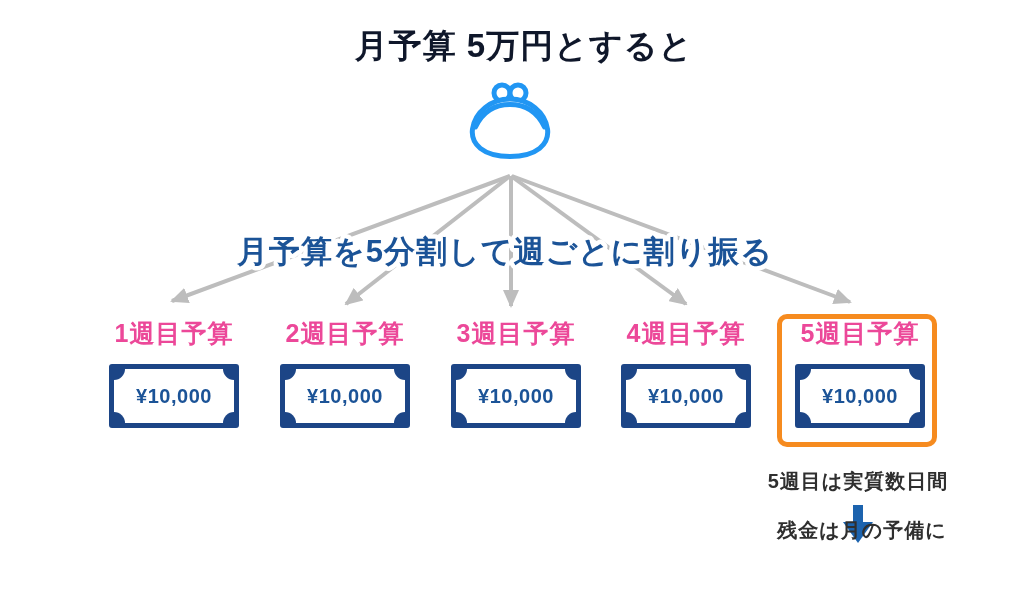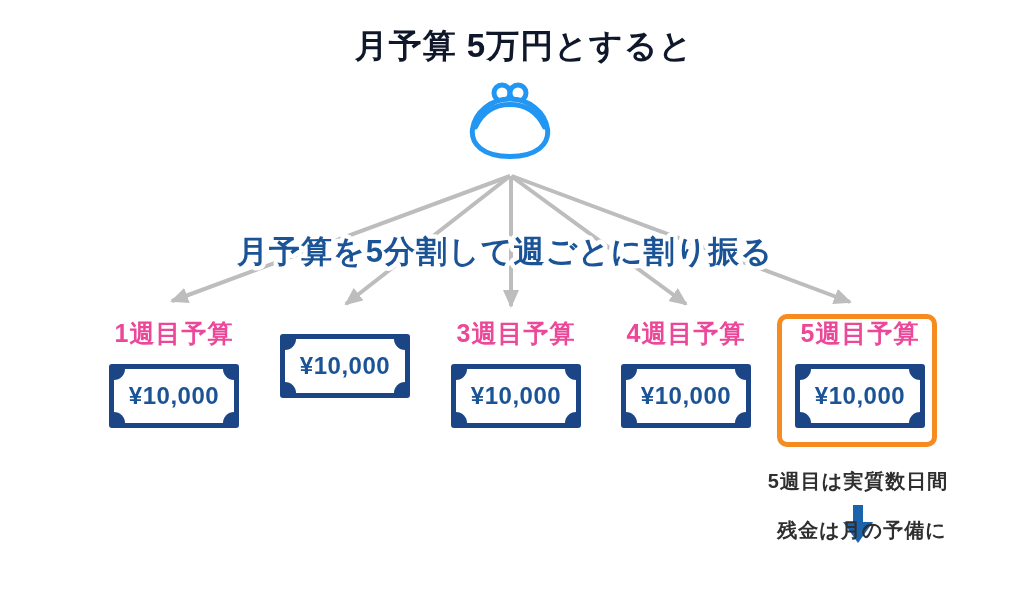--- a/index.html
+++ b/index.html
@@ -24,21 +24,21 @@
   .bill {
     position:relative; margin:16px auto 0; width:130px; height:64px;
     background:#fff; border:5px solid #1c4586; border-radius:3px;
     display:flex; align-items:center; justify-content:center;
   }
   .corner { position:absolute; width:11px; height:11px; background:#1c4586; }
   .corner.tl { top:0; left:0; border-bottom-right-radius:100%; }
   .corner.tr { top:0; right:0; border-bottom-left-radius:100%; }
   .corner.bl { bottom:0; left:0; border-top-right-radius:100%; }
   .corner.br { bottom:0; right:0; border-top-left-radius:100%; }
-  .amount { font-size:24px; font-weight:700; color:#1b5397; letter-spacing:0.5px;text-align:center; }
+  .amount { font-size:20px; font-weight:700; color:#1b5397; letter-spacing:0.5px;text-align:center; }
   .highlight-box {
     position:absolute; left:777px; top:314px; width:160px; height:133px;
     border:5px solid #f68b1f; border-radius:10px; z-index:2;
   }
   .cap { position:absolute; width:320px; text-align:center; font-size:20px;
          font-weight:700; color:#2f2f2f; letter-spacing:1px; }
   .cap1 { left:698px; top:468px; }
   .cap2 { left:702px; top:517px; }
   .down-arrow { position:absolute; left:841px; top:505px; width:34px; height:39px; }
 </style>
@@ -84,20 +84,21 @@
     <div class="bill">
       <i class="corner tl"></i>
       <i class="corner tr"></i>
       <i class="corner bl"></i>
       <i class="corner br"></i>
       <span class="amount">¥10,000</span>
     </div>
   </div>
 
   <div class="week-col" style="left:265px">
+    <div class="week-label">2週目予算</div>
     <div class="bill">
       <i class="corner tl"></i>
       <i class="corner tr"></i>
       <i class="corner bl"></i>
       <i class="corner br"></i>
       <span class="amount">¥10,000</span>
     </div>
   </div>
 
   <div class="week-col" style="left:436px">

